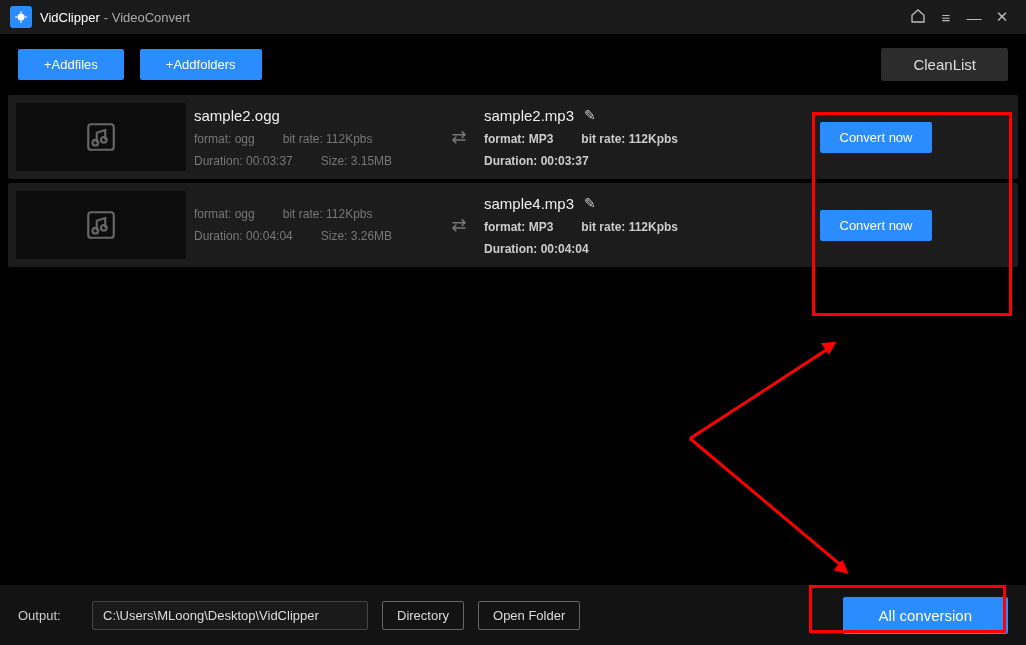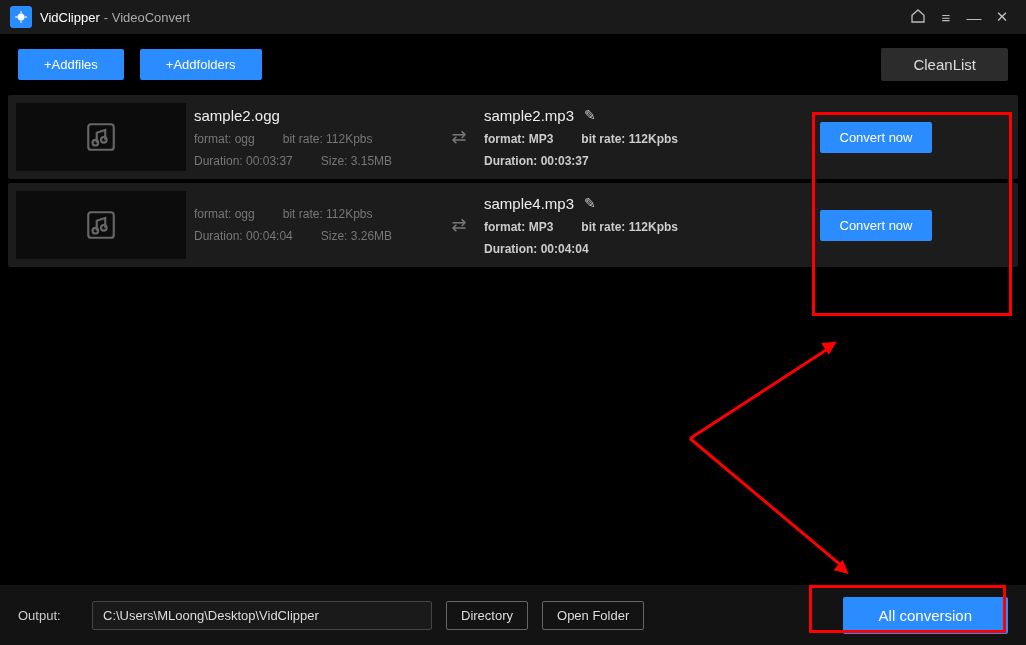--- a/index.html
+++ b/index.html
@@ -83,21 +83,21 @@
 
 
 .bottombar {
   position: absolute; left: 0; right: 0; bottom: 0;
   height: 60px; background: #131313;
   display: flex; align-items: center; padding: 0 18px; gap: 14px;
 }
 .out-label { color: #ccc; min-width: 60px; }
 .out-path {
   background: #1a1a1a; border: 1px solid #444; color: #ddd;
-  padding: 6px 10px; width: 340px; font-size: 13px; border-radius: 2px;
+  padding: 6px 10px; width: 276px; font-size: 13px; border-radius: 2px;
 }
 .btn-outline {
   background: transparent; color: #ddd; border: 1px solid #666;
   padding: 6px 14px; font-size: 13px; cursor: pointer; border-radius: 2px;
 }
 .bottom-spacer { flex: 1; }
 .btn-all {
   background: #2a8cff; color: #fff; border: none;
   padding: 10px 36px; font-size: 15px; cursor: pointer; border-radius: 2px;
 }

